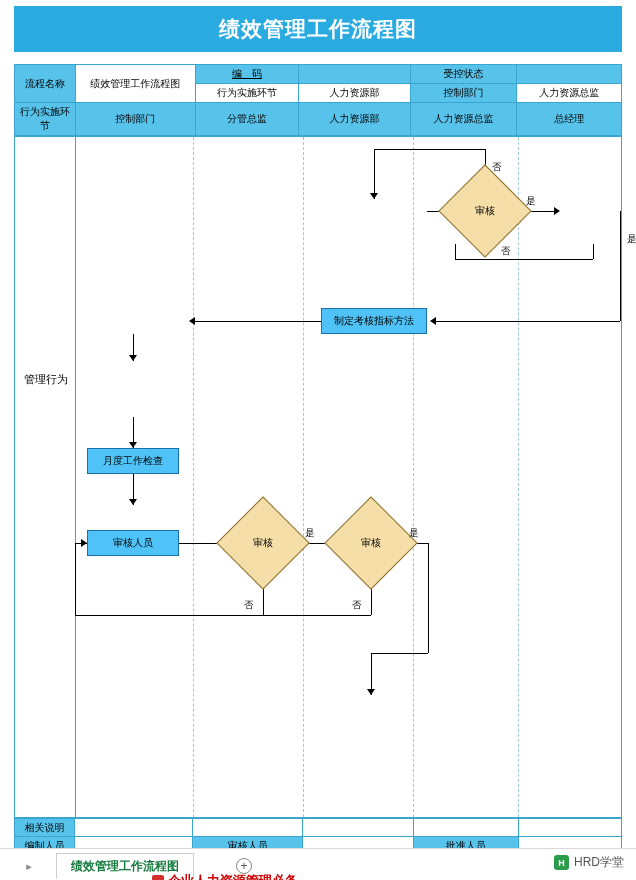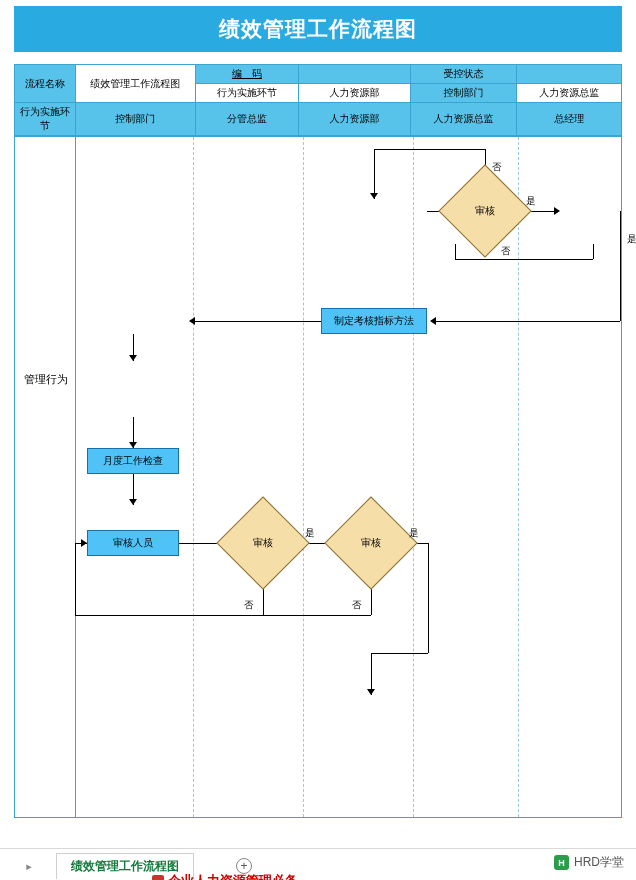--- a/index.html
+++ b/index.html
@@ -286,20 +286,40 @@
     <div class="elbl" style="left:394px; top:390px;">是</div>
     <div class="ln lnh" style="left:389px; top:406px; width:24px;"></div>
     <div class="ln lnv" style="left:413px; top:406px; height:110px;"></div>
     <div class="ln lnh" style="left:356px; top:516px; width:57px;"></div>
     <div class="ln lnv" style="left:356px; top:516px; height:42px;"></div>
     <div class="arw arw-d" style="left:352px; top:552px;"></div>
 
 
   </div>
 
+  <table class="ftr">
+    <tbody>
+        <tr>
+      <td class="blue" style="width:60px;">相关说明</td>
+      <td class="white" style="width:118px;"></td>
+      <td class="white" style="width:110px;"></td>
+      <td class="white" style="width:110px;"></td>
+      <td class="white" style="width:105px;"></td>
+      <td class="white" style="width:103px;"></td>
+    </tr>
+    <tr>
+      <td class="blue">编制人员</td>
+      <td class="white"></td>
+      <td class="blue">审核人员</td>
+      <td class="white"></td>
+      <td class="blue">批准人员</td>
+      <td class="white"></td>
+    </tr>
+  </tbody>
+    </table>
 
   <div class="tabstrip">
     <div class="tab-arrows">▸</div>
     <div class="tab-active">绩效管理工作流程图</div>
     <div class="tab-add">+</div>
   </div>
 
   <div class="wm">
     <div class="wm-badge">H</div>
     <span>HRD学堂</span>

